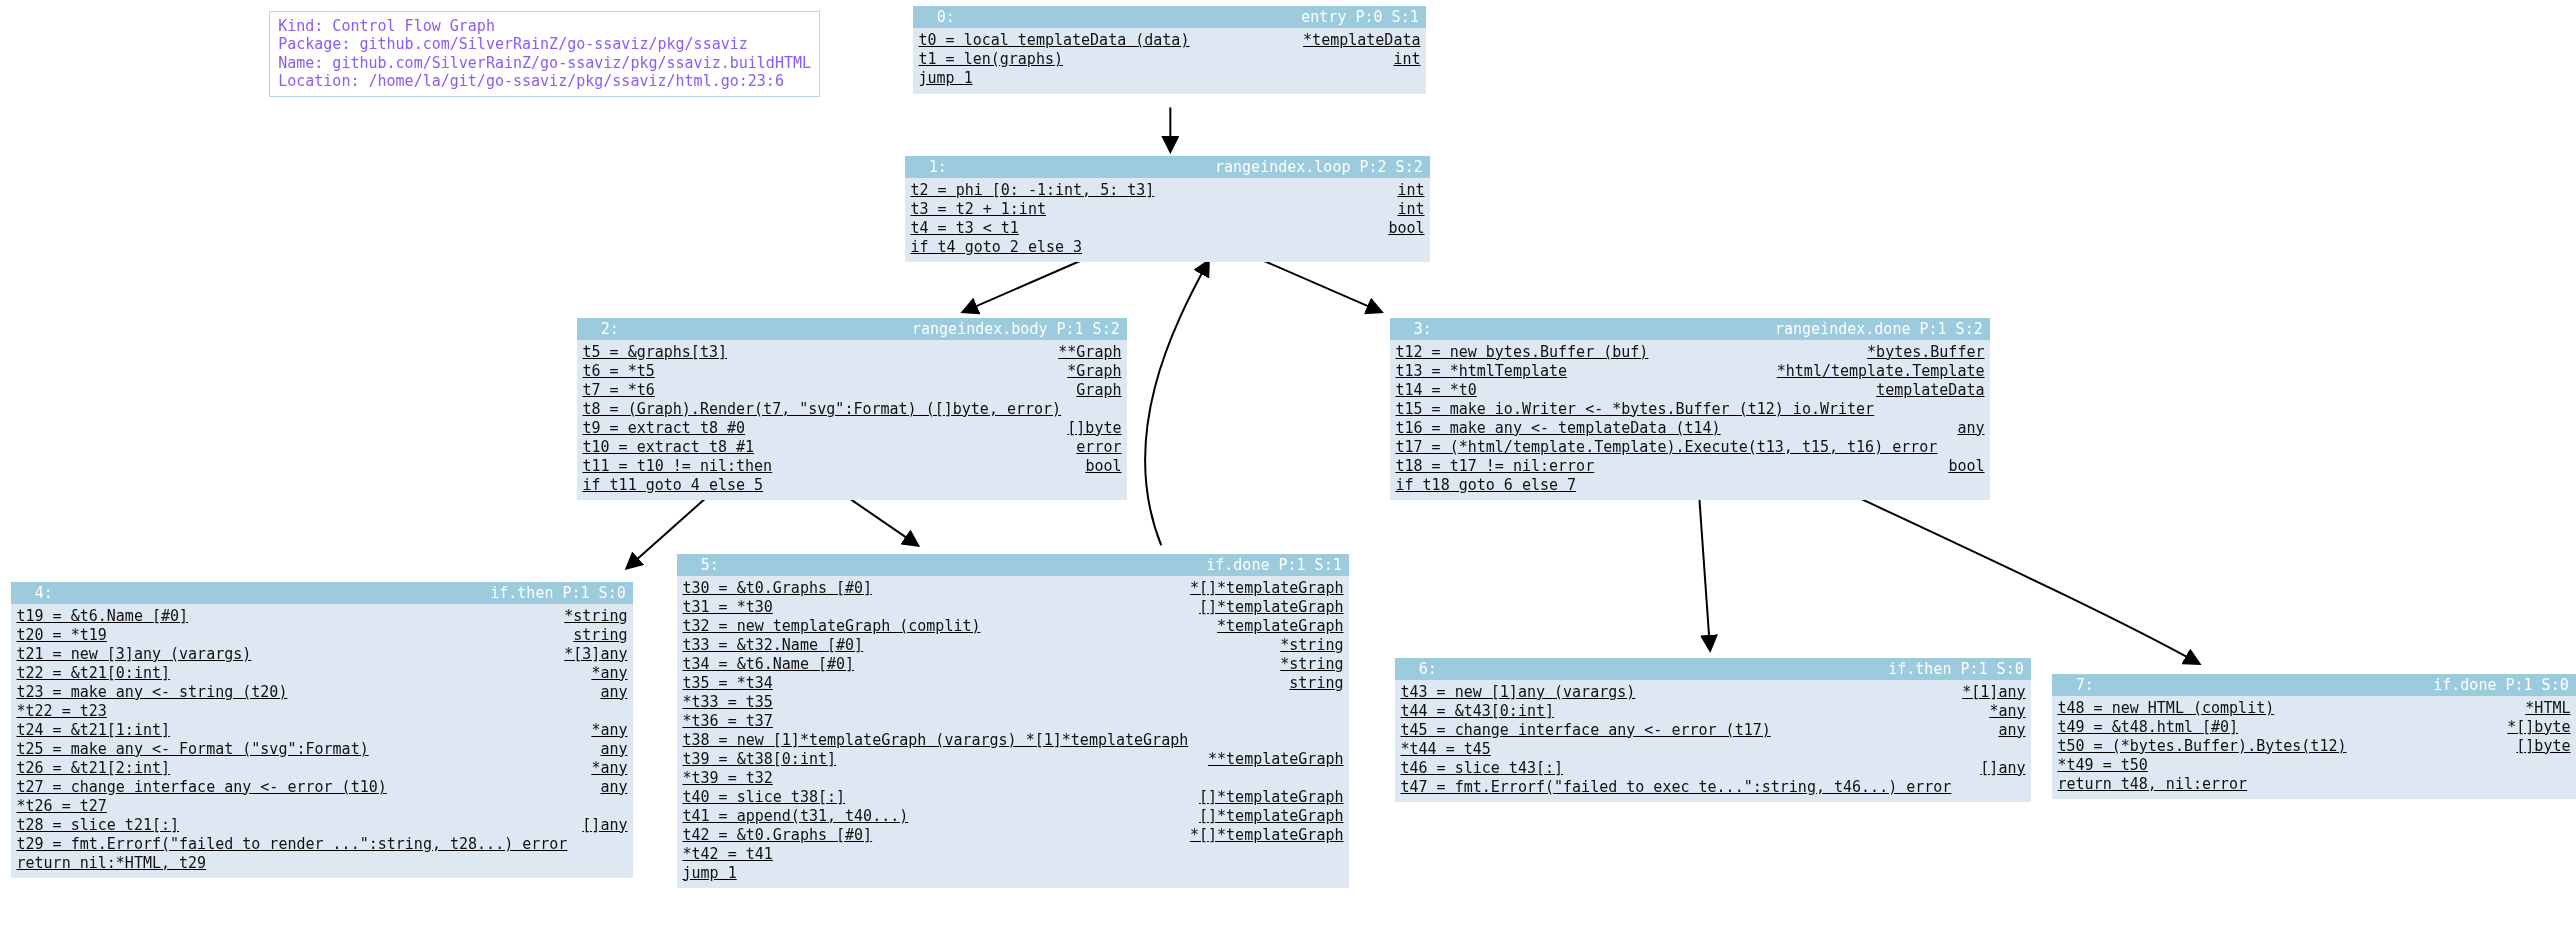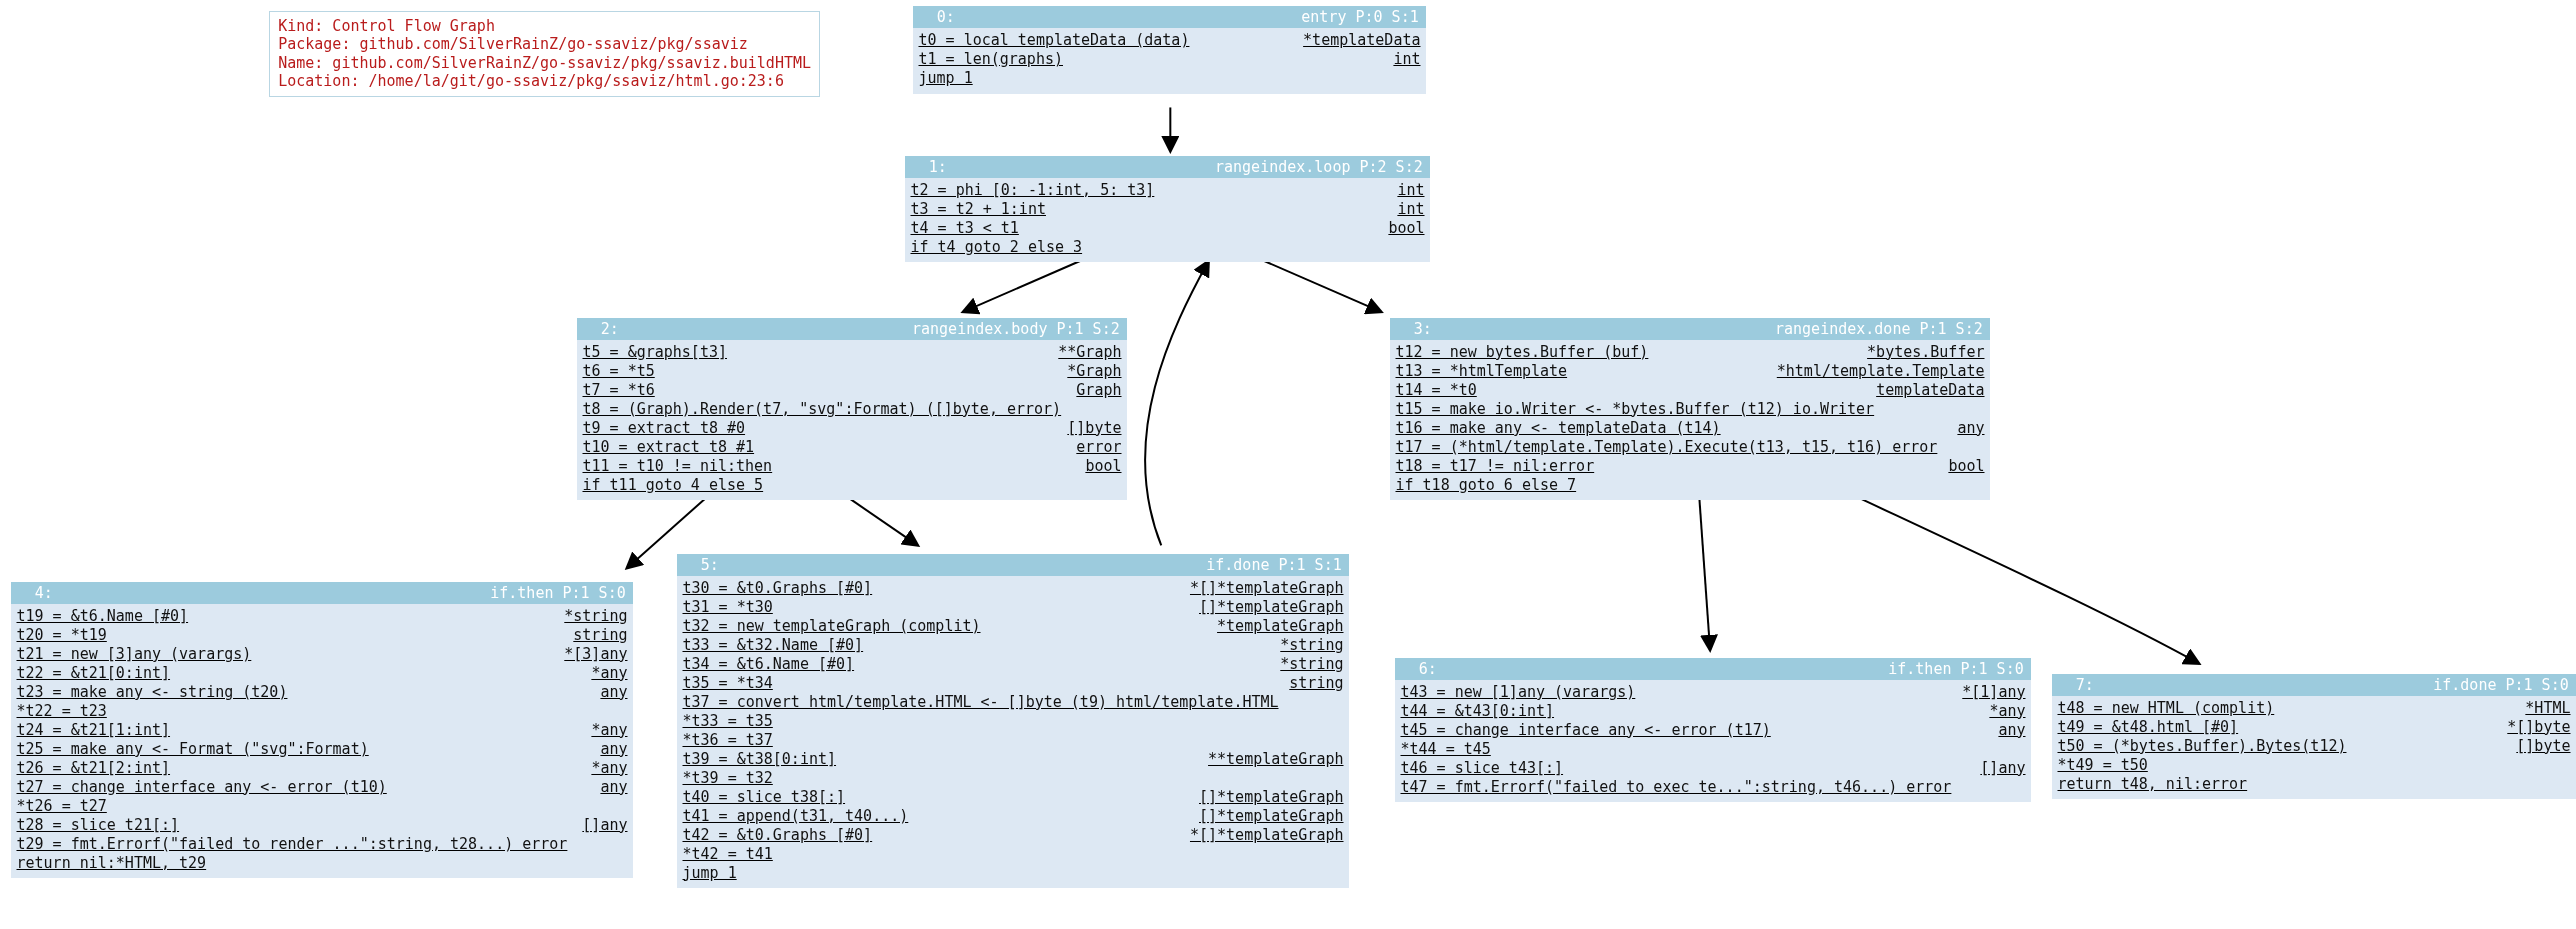--- a/index.html
+++ b/index.html
@@ -31,21 +31,21 @@
     left: 269px;
     top: 11px;
     border: 0.9px solid #b9d6e3;
     background: #ffffff;
     padding: 4.5px 8.2px 5.5px 8.2px;
     box-sizing: border-box;
   }
   .legend .line {
     font-size: 15px;
     line-height: 18.6px;
-    color: #b91c1c;
+    color: #8b5cf6;
     white-space: pre;
   }
   
   .block {
     position: absolute;
     box-sizing: border-box;
     background: #dde8f3;
   }
   .block .hdr {
     background: #9ccbdd;
@@ -203,23 +203,23 @@
       <span class="bid">5:</span>
       <span>if.done P:1 S:1</span>
     </div>
     <div class="body">
       <div class="row"><span class="op">t30 = &amp;t0.Graphs [#0]</span><span class="ty">*[]*templateGraph</span></div>
       <div class="row"><span class="op">t31 = *t30</span><span class="ty">[]*templateGraph</span></div>
       <div class="row"><span class="op">t32 = new templateGraph (complit)</span><span class="ty">*templateGraph</span></div>
       <div class="row"><span class="op">t33 = &amp;t32.Name [#0]</span><span class="ty">*string</span></div>
       <div class="row"><span class="op">t34 = &amp;t6.Name [#0]</span><span class="ty">*string</span></div>
       <div class="row"><span class="op">t35 = *t34</span><span class="ty">string</span></div>
-      <div class="row"><span class="op">t37 = convert html/template.HTML &lt;- []byte (t9) html/template.HTML</span><span class="ty"></span></div>
       <div class="row"><span class="op">*t33 = t35</span><span class="ty"></span></div>
       <div class="row"><span class="op">*t36 = t37</span><span class="ty"></span></div>
+      <div class="row"><span class="op">t38 = new [1]*templateGraph (varargs) *[1]*templateGraph</span><span class="ty"></span></div>
       <div class="row"><span class="op">t39 = &amp;t38[0:int]</span><span class="ty">**templateGraph</span></div>
       <div class="row"><span class="op">*t39 = t32</span><span class="ty"></span></div>
       <div class="row"><span class="op">t40 = slice t38[:]</span><span class="ty">[]*templateGraph</span></div>
       <div class="row"><span class="op">t41 = append(t31, t40...)</span><span class="ty">[]*templateGraph</span></div>
       <div class="row"><span class="op">t42 = &amp;t0.Graphs [#0]</span><span class="ty">*[]*templateGraph</span></div>
       <div class="row"><span class="op">*t42 = t41</span><span class="ty"></span></div>
       <div class="row"><span class="op">jump 1</span><span class="ty"></span></div>
     </div>
   </div>
 

